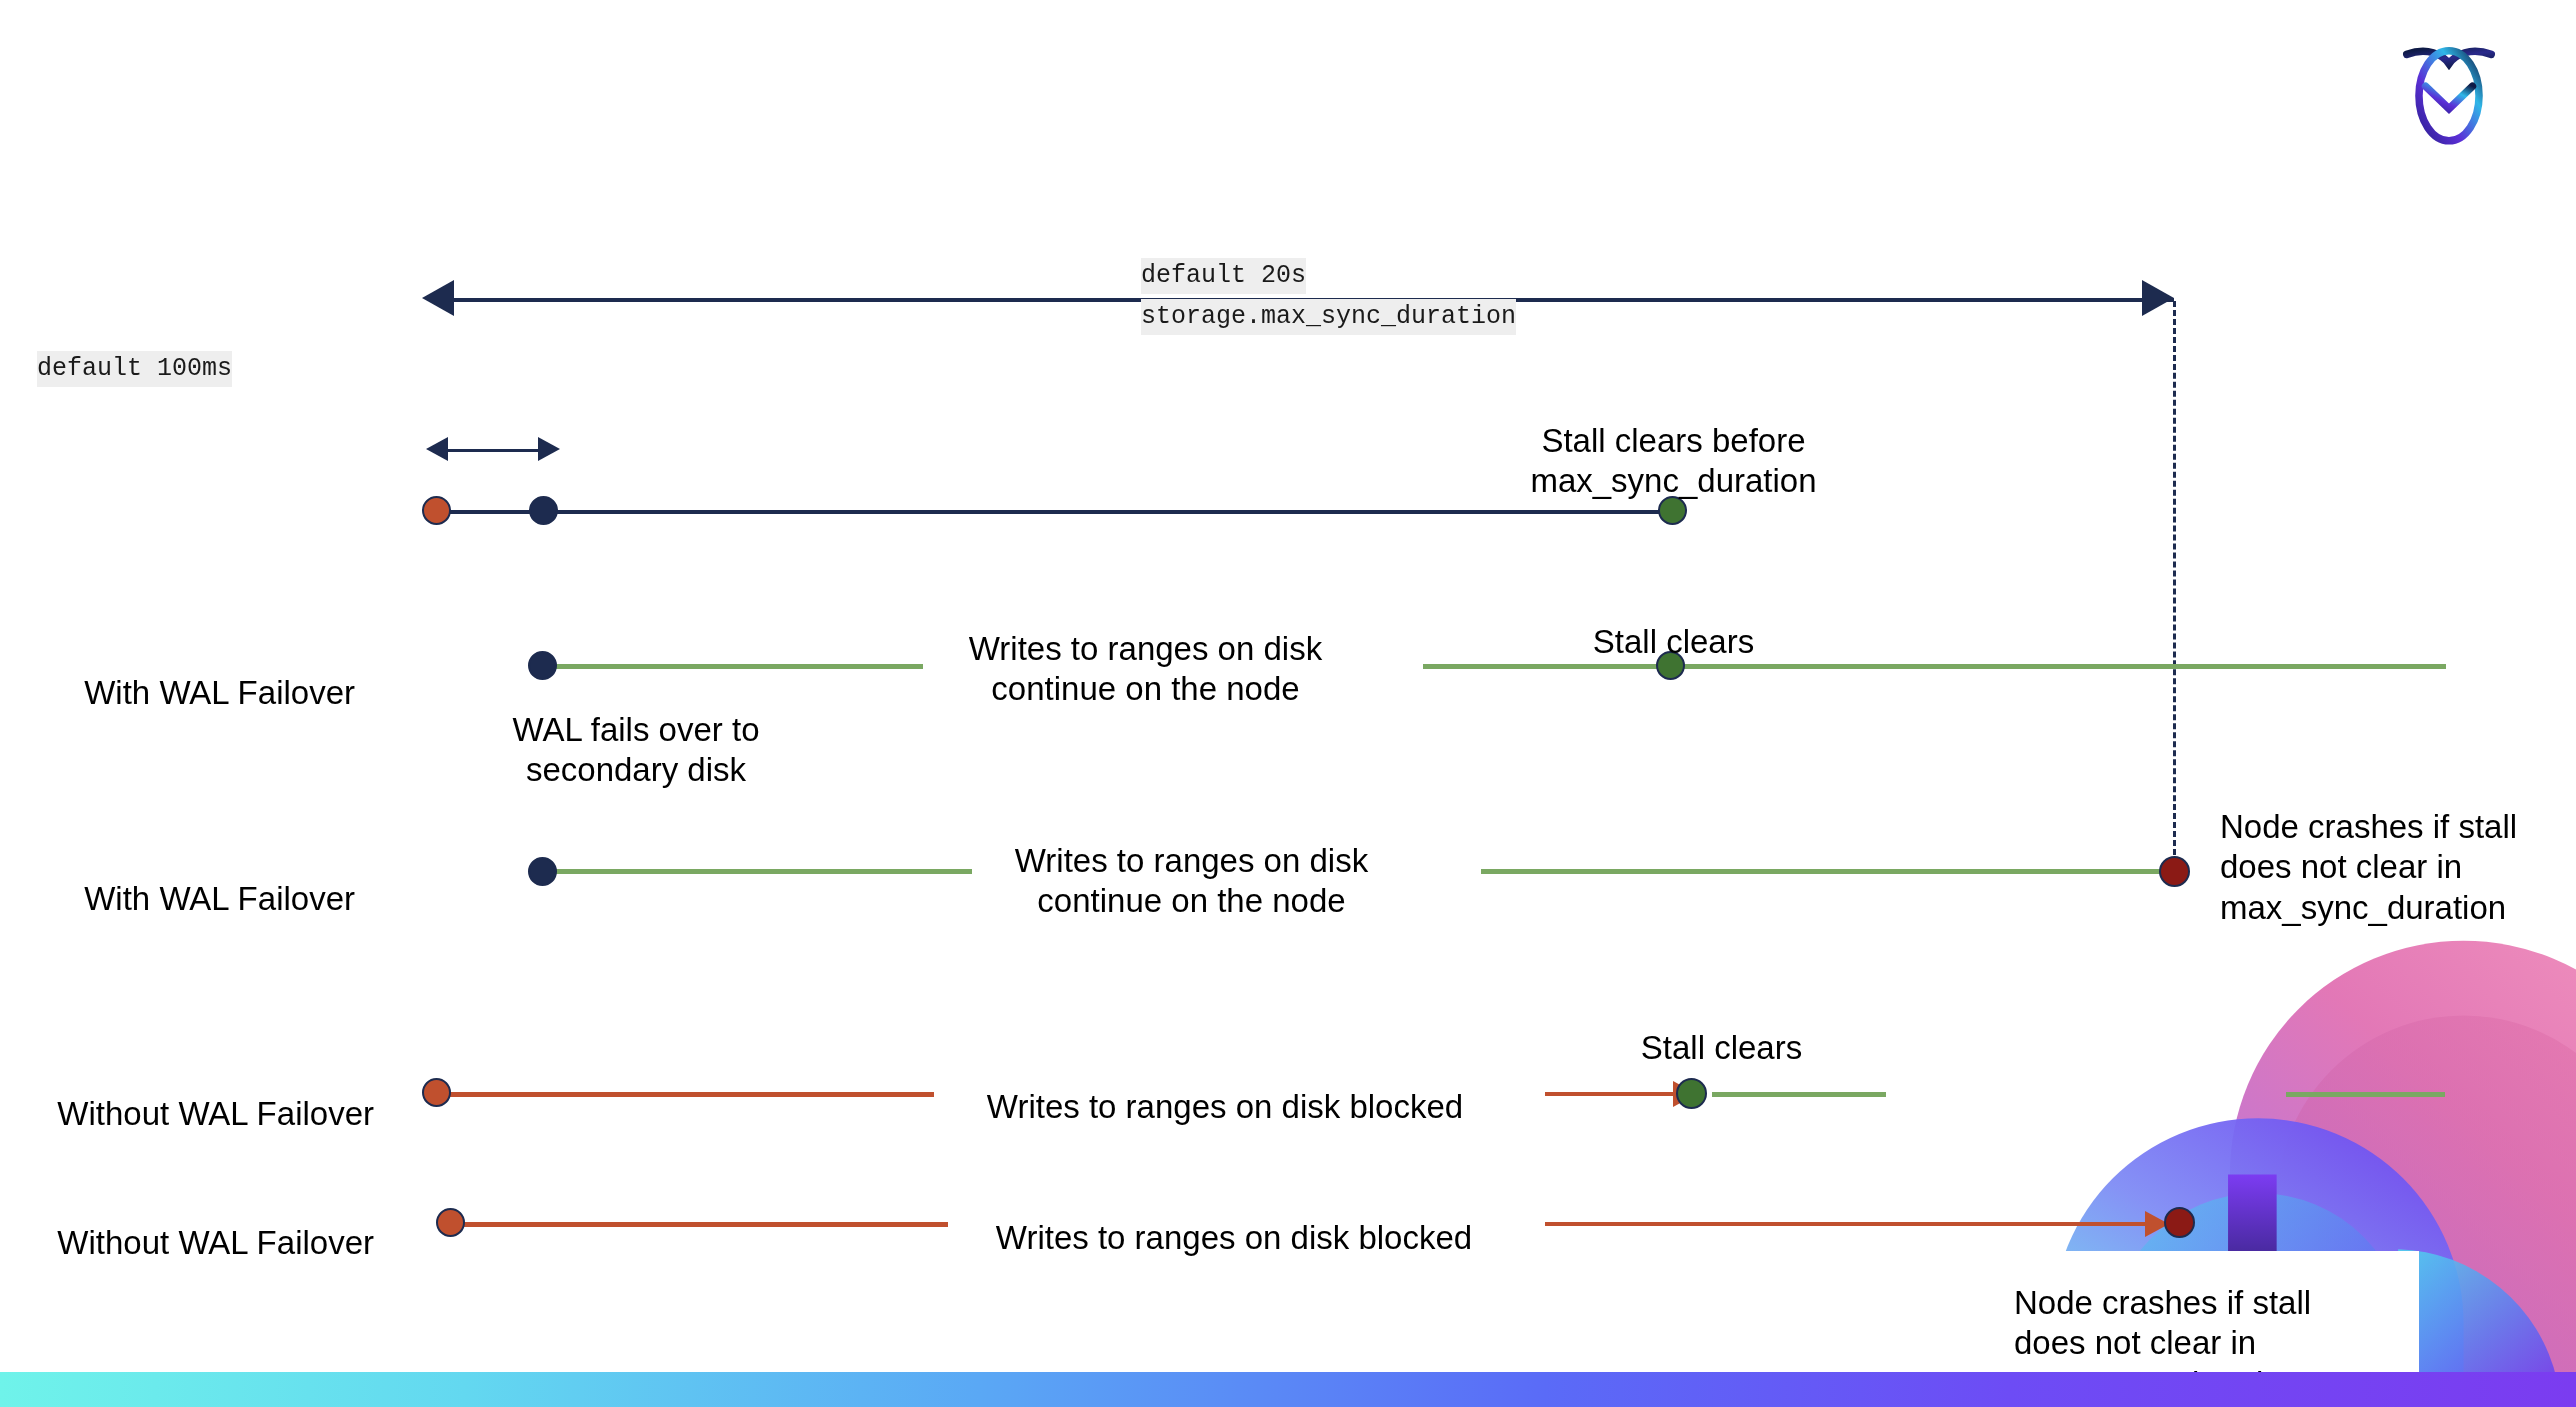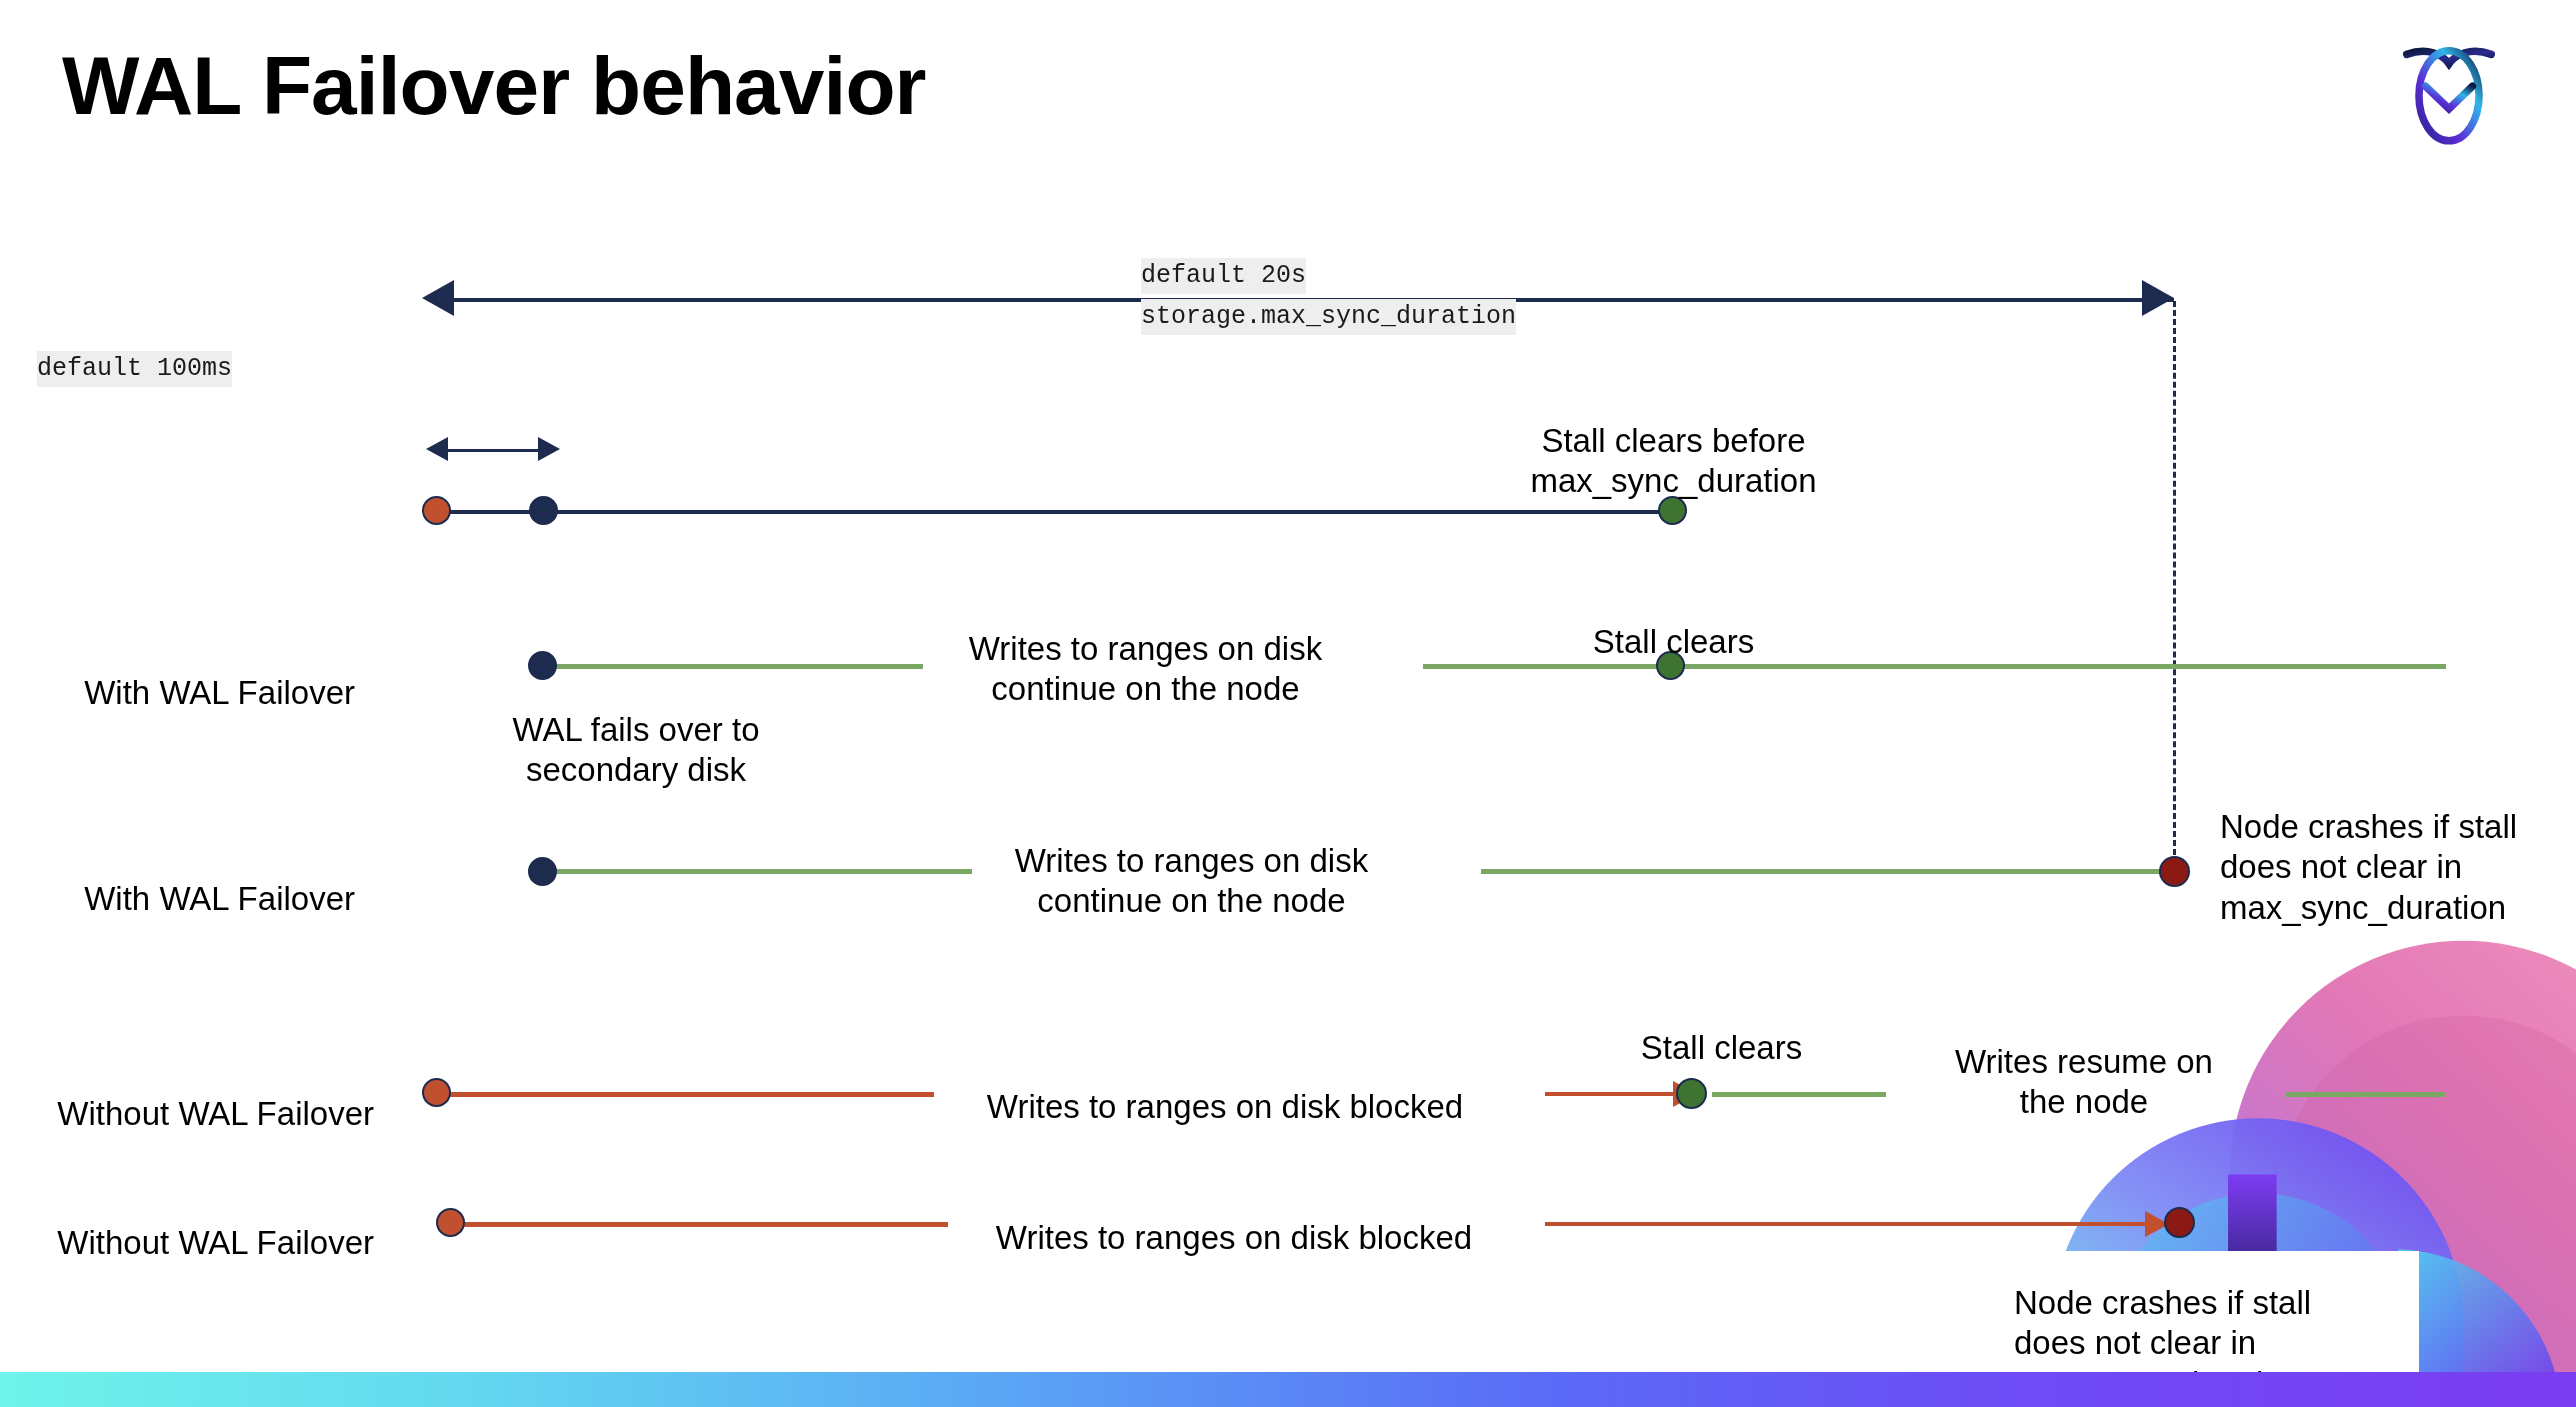--- a/index.html
+++ b/index.html
@@ -81,21 +81,20 @@
   
   .callout{
     position:absolute;background:#ffffff;
   }
 </style>
 </head>
 <body>
 
 <div id="slide">
 
-  <div class="title">WAL Failover behavior</div>
 
   <div class="logo">
     <svg width="122" height="122" viewBox="0 0 130 130">
       <defs>
         <linearGradient id="lg1" x1="0" y1="1" x2="1" y2="0">
           <stop offset="0%" stop-color="#2b1f8f"></stop>
           <stop offset="35%" stop-color="#5b2fd6"></stop>
           <stop offset="70%" stop-color="#2fb7e8"></stop>
           <stop offset="100%" stop-color="#0e1a46"></stop>
         </linearGradient>
@@ -208,22 +207,20 @@
   <div class="line ln-red" style="left:439px;top:1092px;width:495px;border-top-width:5.6px;"></div>
   <div class="line ln-red" style="left:1545px;top:1092px;width:138px;border-top-width:4.7px;"></div>
   <div class="arrowhead ah-right-red" style="left:1673px;top:1081px;"></div>
   <div class="line ln-green" style="left:1712px;top:1092px;width:174px;border-top-width:5.6px;"></div>
   <div class="line ln-green" style="left:2286px;top:1092px;width:159px;border-top-width:5.6px;"></div>
   <div class="dot dot-red" style="left:422px;top:1078px;width:29px;height:29px;"></div>
   <div class="dot dot-green" style="left:1676px;top:1078px;width:31px;height:31px;"></div>
 
   <div class="lbl c" style="left:935px;top:1073px;width:580px;">Writes to ranges on disk  blocked</div>
   <div class="lbl c" style="left:1600px;top:1014px;width:243px;">Stall clears</div>
-  <div class="lbl c" style="left:1925px;top:1028px;width:318px;">Writes resume on
-the node</div>
 
   <div class="lbl r" style="left:0px;top:1209px;width:374px;">Without WAL Failover</div>
 
   <div class="line ln-red" style="left:453px;top:1222px;width:495px;border-top-width:5.6px;"></div>
   <div class="line ln-red" style="left:1545px;top:1222px;width:613px;border-top-width:4.7px;"></div>
   <div class="arrowhead ah-right-red" style="left:2145px;top:1211px;"></div>
   <div class="dot dot-red" style="left:436px;top:1208px;width:29px;height:29px;"></div>
   <div class="dot dot-dark" style="left:2164px;top:1207px;width:31px;height:31px;"></div>
 
   <div class="lbl c" style="left:944px;top:1204px;width:580px;">Writes to ranges on disk  blocked</div>

